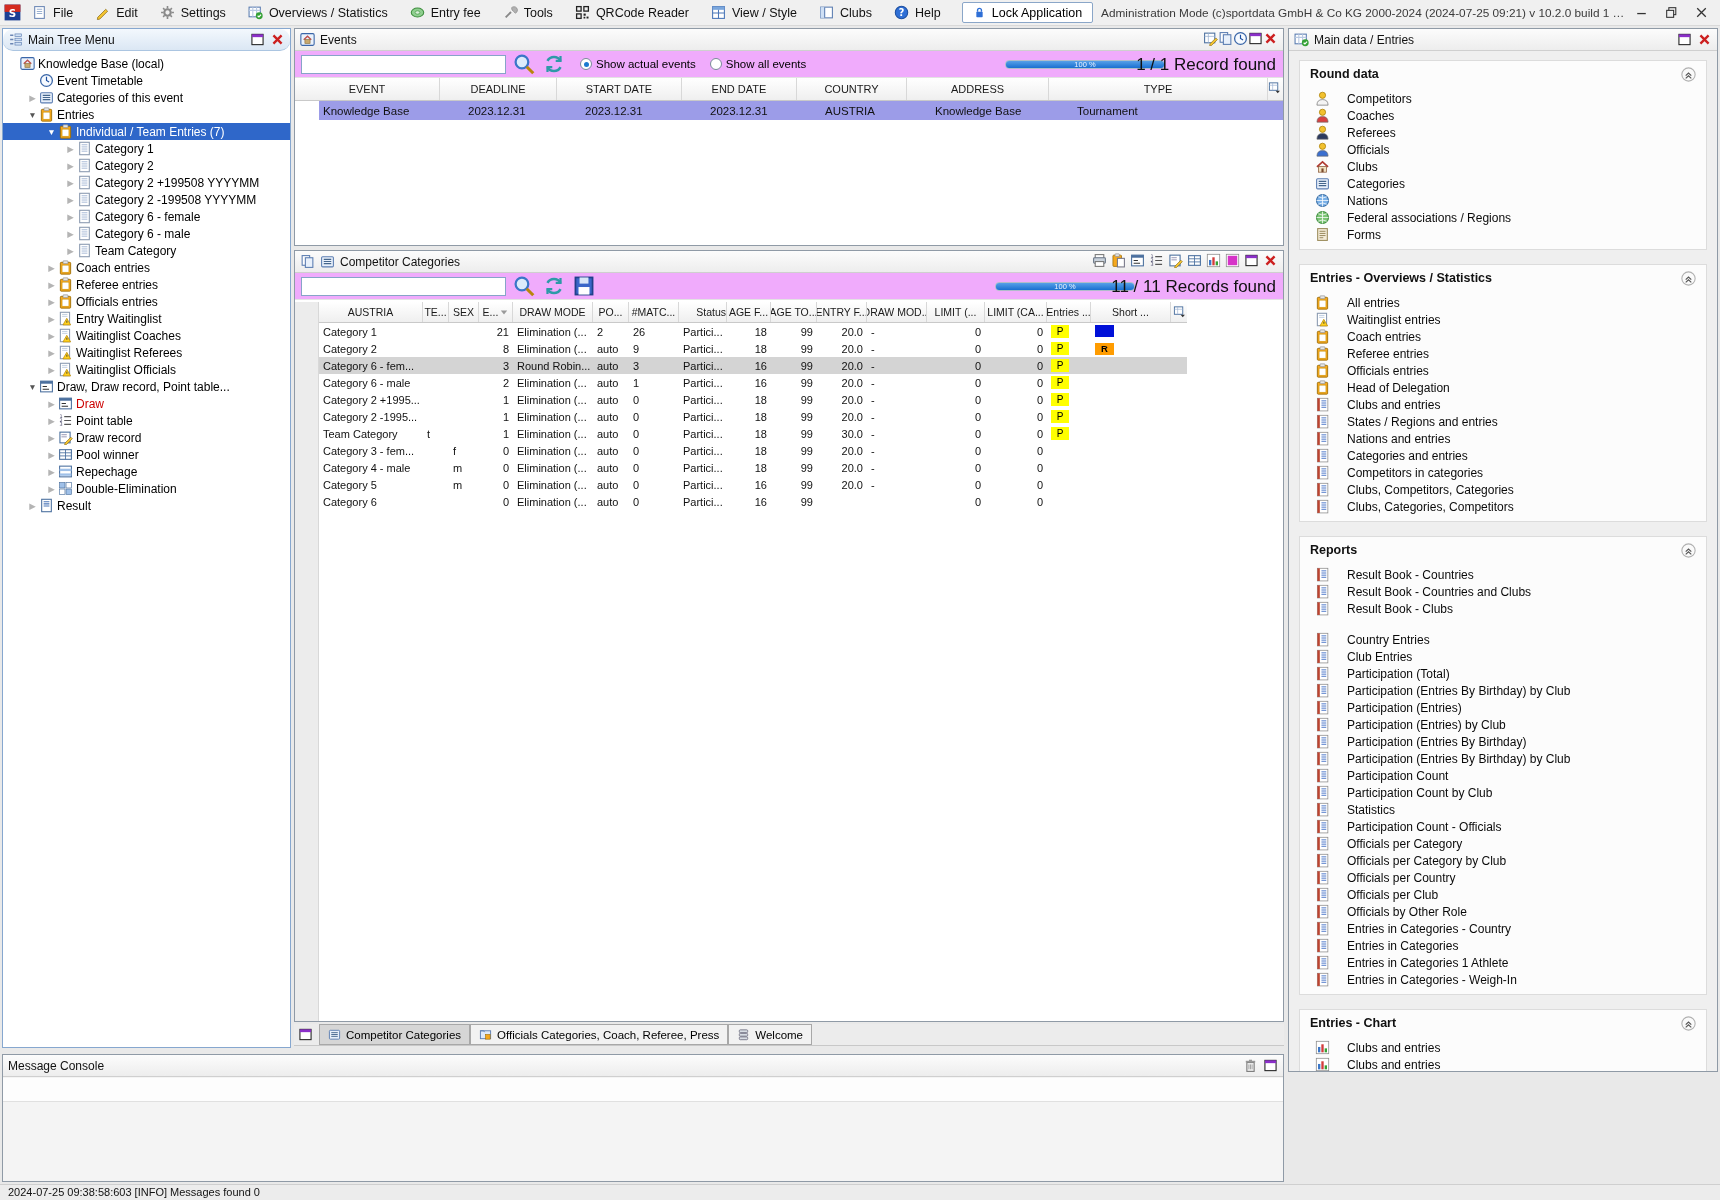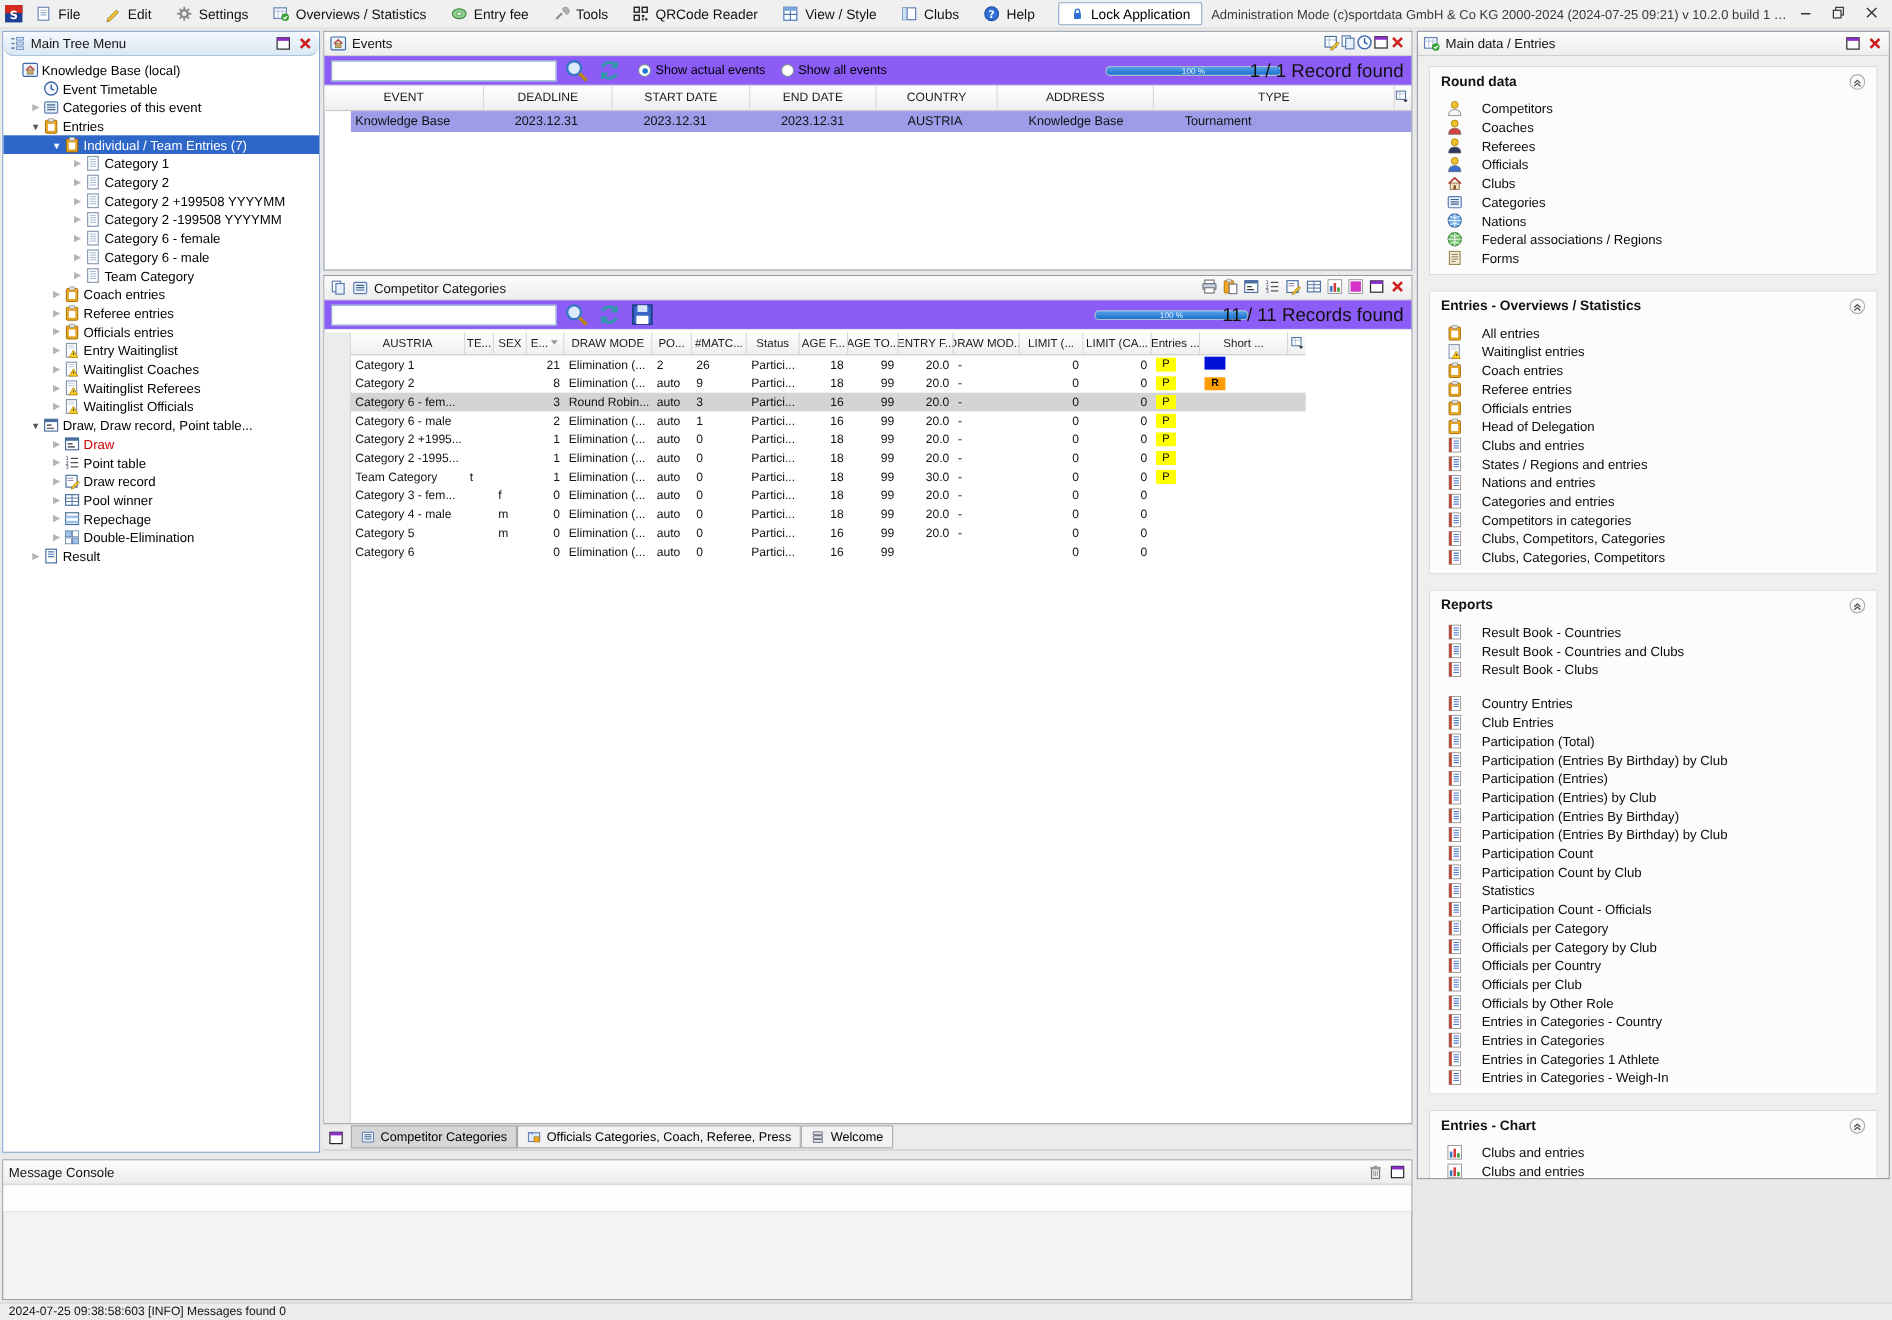--- a/index.html
+++ b/index.html
@@ -21,21 +21,21 @@
     overflow:hidden;text-overflow:ellipsis;}
   .winbtn{width:30px;height:22px;display:inline-flex;align-items:center;justify-content:center;}
 
   
   .panel{position:absolute;background:#fff;border:1px solid #8f9aa6;}
   .phead{height:22px;display:flex;align-items:center;gap:5px;padding:0 5px;
     background:linear-gradient(#fcfcfc,#ededed);border-bottom:1px solid #cfcfcf;
     font-size:12px;color:#111;white-space:nowrap;}
   .phead .sp{flex:1;}
   .toolbar{position:relative;height:27px;display:flex;align-items:center;gap:6px;
-    padding:0 6px;background:#8b5cf6;border-bottom:1px solid #e3e3e3;}
+    padding:0 6px;background:#f0abfc;border-bottom:1px solid #e3e3e3;}
   .srch{width:205px;height:19px;border:1px solid #87a4c8;background:#fff;font-size:12px;padding:0 3px;}
   .tbtn{display:inline-flex;align-items:center;justify-content:center;width:24px;height:22px;}
   .pbar{position:absolute;top:9px;height:9px;background:#dfe5ec;border:1px solid #b0bcca;border-radius:4px;}
   .pbar .fill{position:absolute;left:0;top:0;bottom:0;right:0;background:linear-gradient(#56a0e8,#1a6fd0);border-radius:3px;}
   .pbar .ptxt{position:absolute;left:0;right:0;top:0;bottom:0;font-size:7.5px;color:#eaf2ff;
     text-align:center;line-height:8px;}
   .cnt{position:absolute;right:7px;top:0;line-height:27px;font-size:17px;color:#111;}
 
   
   #tree-panel{left:2px;top:28px;width:289px;height:1020px;border:1px solid #86a7cf;}
@@ -781,21 +781,21 @@
             </div>
             <div class="th" style="width: 80px;">
               <span>DRAW MODE</span>
             </div>
             <div class="th" style="width: 36px;">
               <span>PO...</span>
             </div>
             <div class="th" style="width: 50px;">
               <span>#MATC...</span>
             </div>
-            <div class="th" style="width: 48px;">
+            <div class="th" style="width: 48px; justify-content: flex-end;">
               <span>Status</span>
             </div>
             <div class="th" style="width: 44px;">
               <span>AGE F...</span>
             </div>
             <div class="th" style="width: 46px;">
               <span>AGE TO...</span>
             </div>
             <div class="th" style="width: 50px;">
               <span>ENTRY F...</span>

